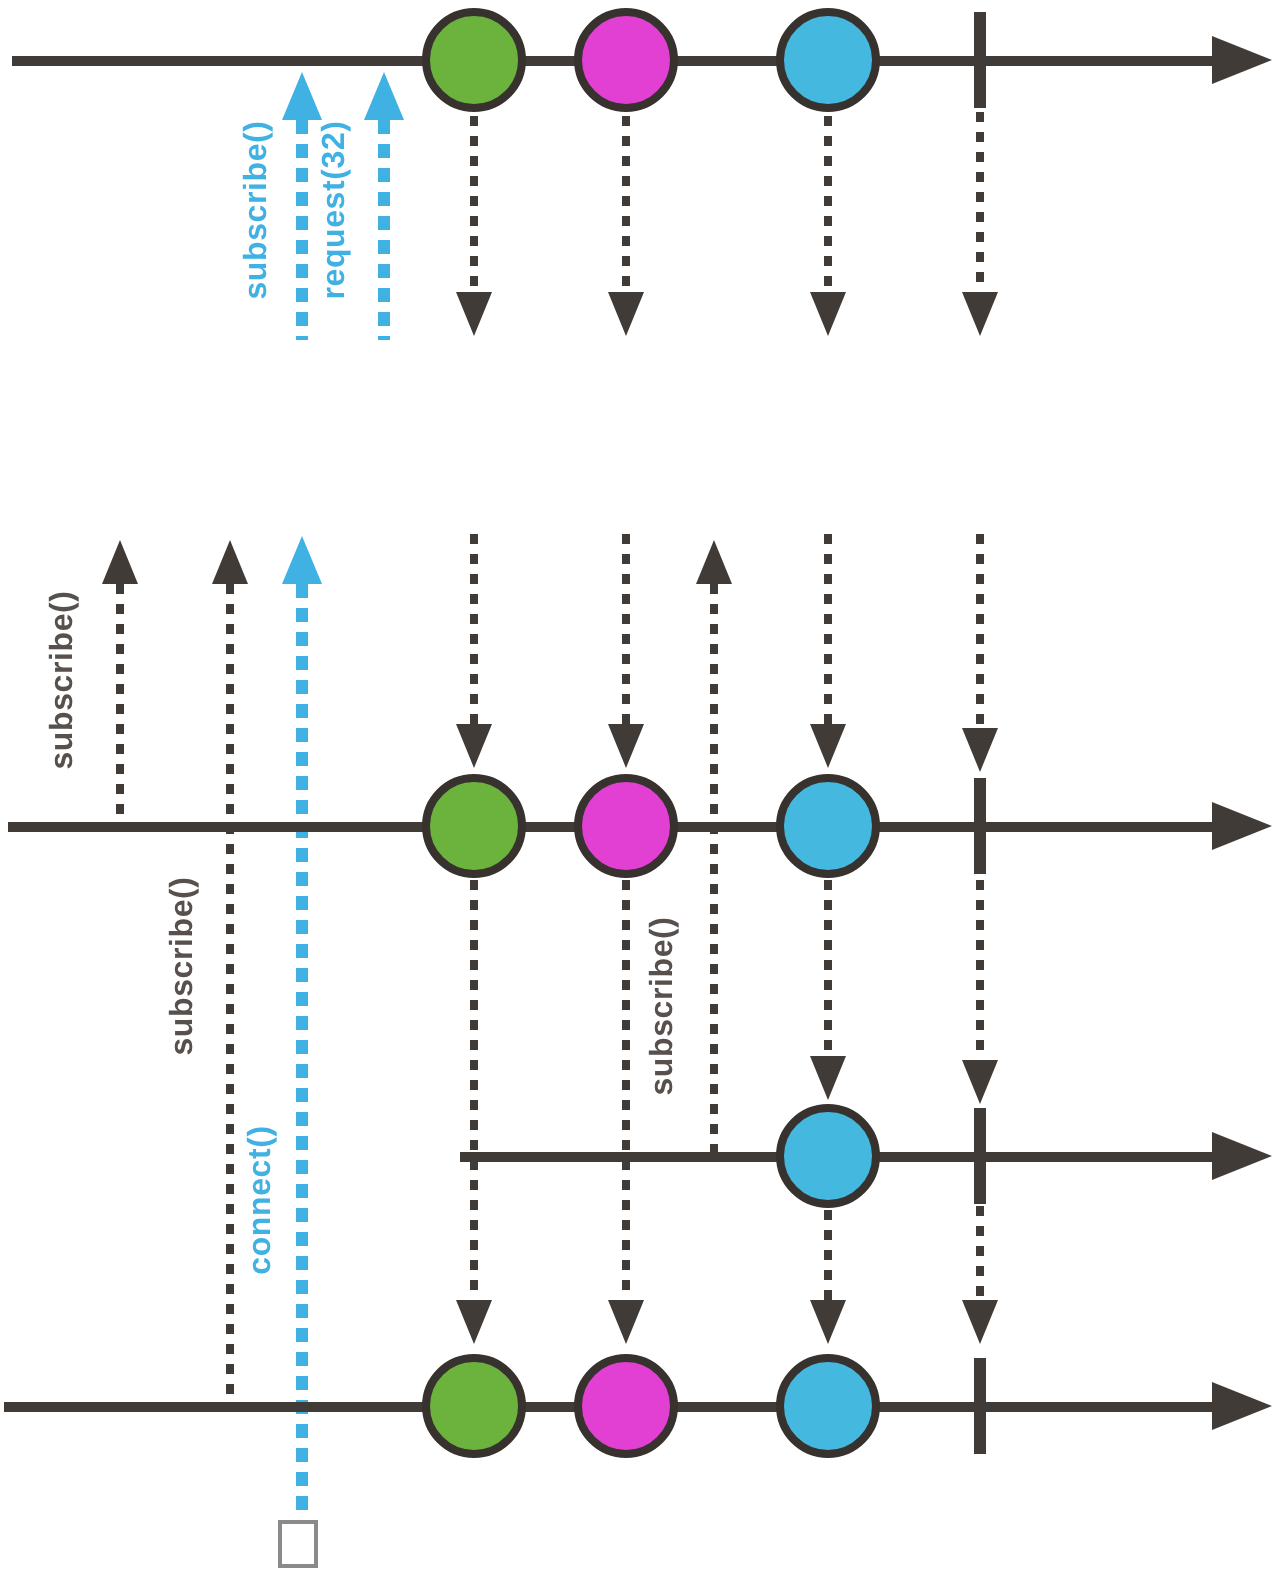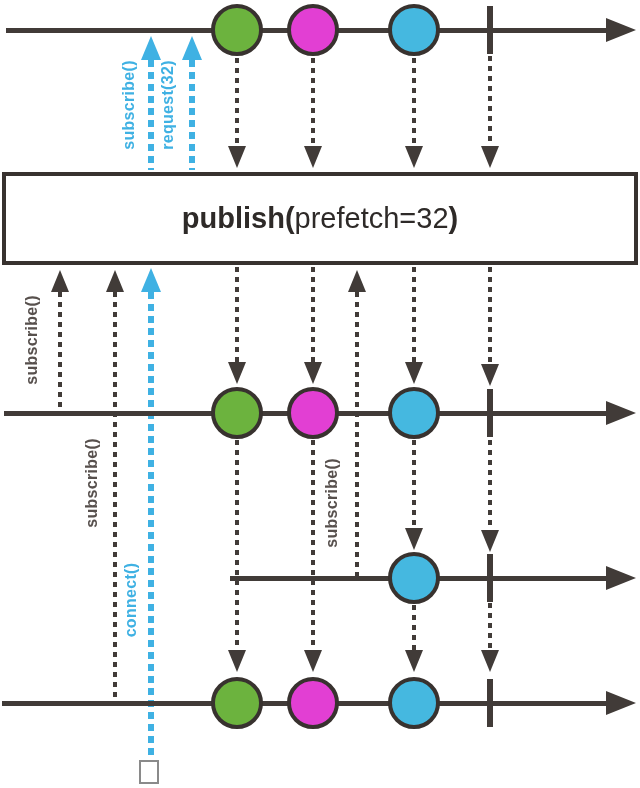--- a/index.html
+++ b/index.html
@@ -72,25 +72,20 @@
 
   <div class="vdash" style="left:235px;top:58px;height:88px"></div>
   <div class="ah-d" style="left:228px;top:146px"></div>
   <div class="vdash" style="left:311px;top:58px;height:88px"></div>
   <div class="ah-d" style="left:304px;top:146px"></div>
   <div class="vdash" style="left:412px;top:58px;height:88px"></div>
   <div class="ah-d" style="left:405px;top:146px"></div>
   <div class="vdash" style="left:488px;top:56px;height:90px"></div>
   <div class="ah-d" style="left:481px;top:146px"></div>
 
-  <div class="opbox">
-      <span class="b">publish(</span>
-      <span>prefetch=32</span>
-      <span class="b">)</span>
-    </div>
 
   <div class="ah-u" style="left:51px;top:270px"></div>
   <div class="vdash" style="left:58px;top:292px;height:119px"></div>
   <div class="rlabel" style="left:32px;top:340px">subscribe()</div>
 
   <div class="ah-u" style="left:106px;top:270px"></div>
   <div class="vdash" style="left:113px;top:292px;height:409px"></div>
   <div class="rlabel" style="left:92px;top:483px">subscribe()</div>
 
   <div class="ah-u" style="left:348px;top:270px"></div>

